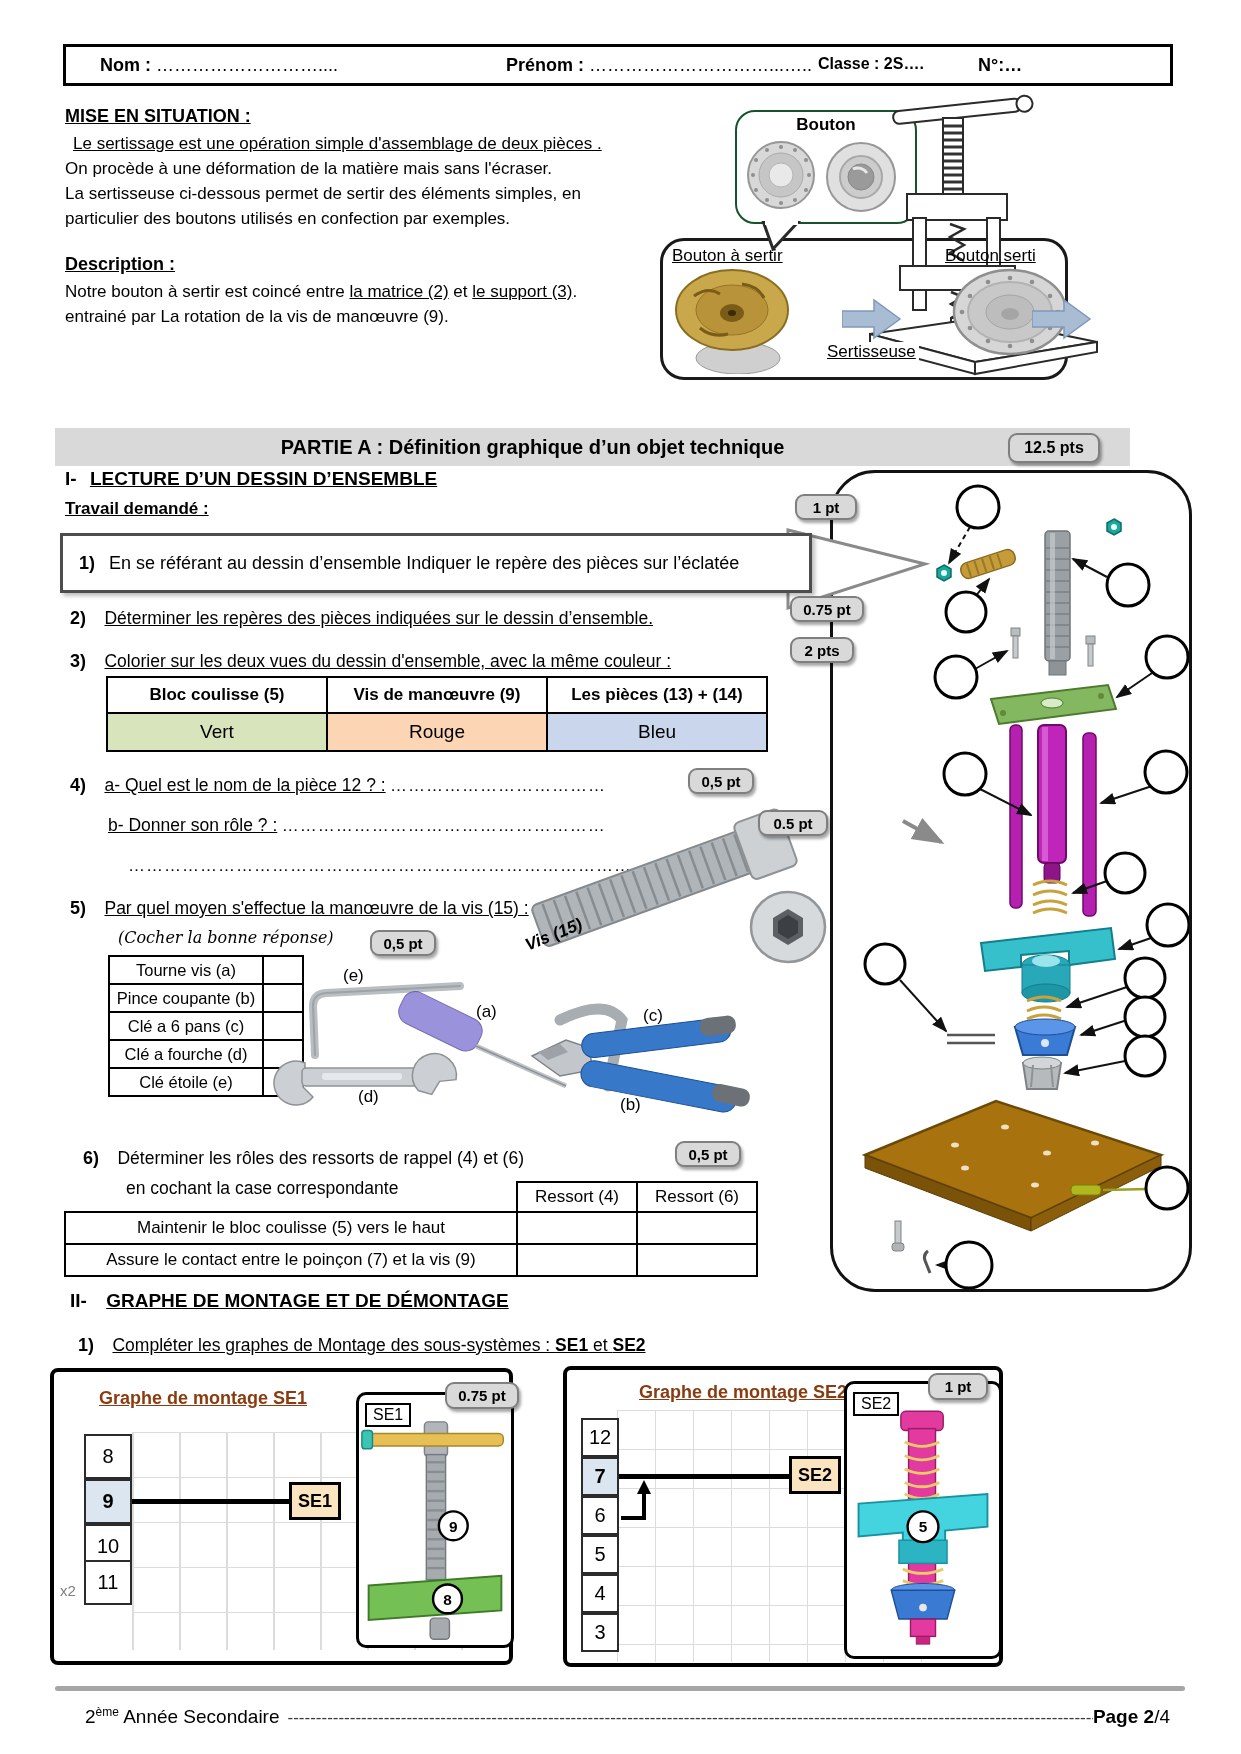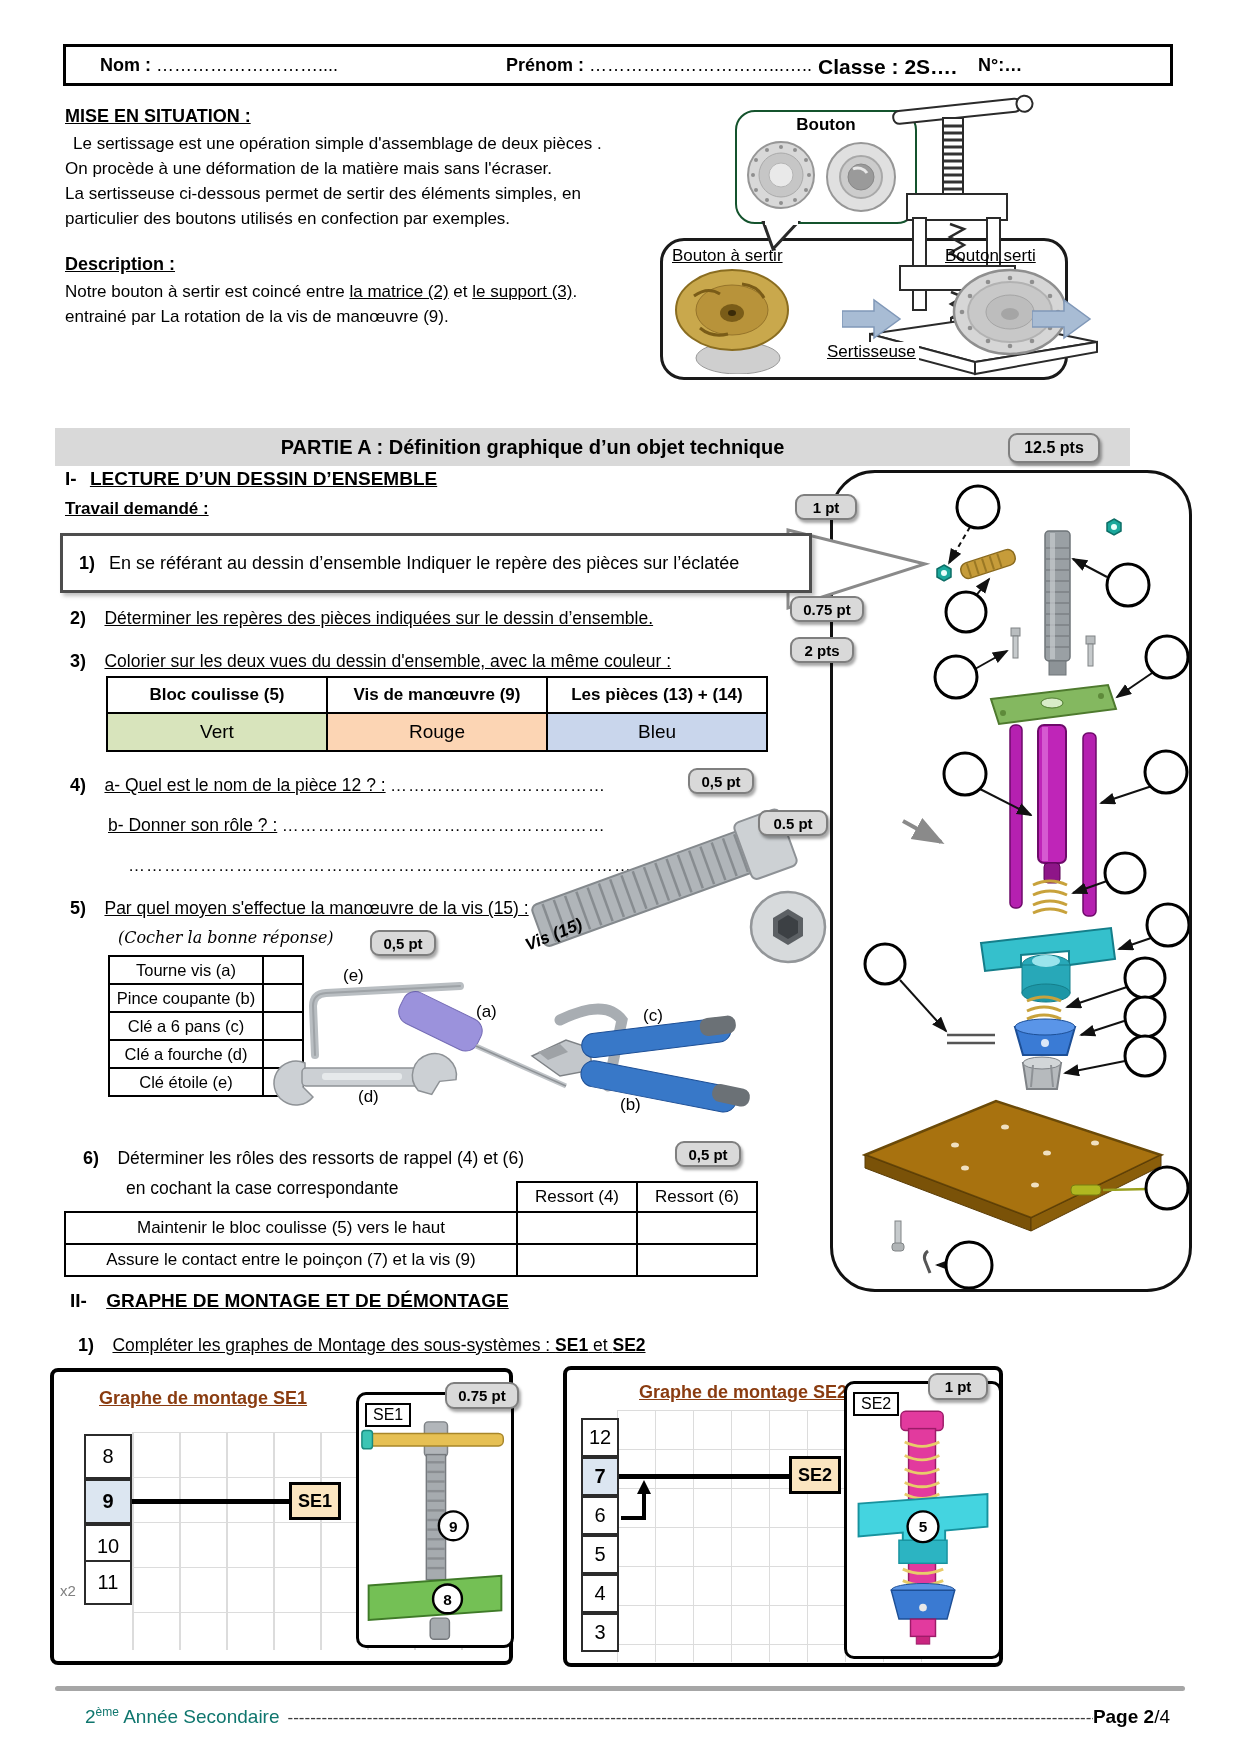--- a/index.html
+++ b/index.html
@@ -35,27 +35,27 @@
 
   <div class="abs" style="left:63px;top:44px;width:1110px;height:42px;border:3px solid #000;">
     <span class="abs" style="left:34px;top:8px;font-size:18px;">
       <span class="b">Nom :</span>
       <span>………………………....</span>
     </span>
     <span class="abs" style="left:440px;top:8px;font-size:18px;">
       <span class="b">Prénom :</span>
       <span>…………………………...…..</span>
     </span>
-    <span class="abs b" style="left:752px;top:8px;font-size:21px;">Classe : 2S….</span>
+    <span class="abs b" style="left:752px;top:8px;font-size:16px;">Classe : 2S….</span>
     <span class="abs b" style="left:912px;top:8px;font-size:18px;">N°:…</span>
   </div>
 
   <div class="abs" style="left:65px;top:106px;width:620px;">
     <div class="b u" style="font-size:18px;margin-bottom:4px;">MISE EN SITUATION :</div>
-    <div class="txt" style="padding-left:8px;">Le sertissage est une opération simple d'assemblage de deux pièces .</div>
+    <div class="txt" style="padding-left:8px;text-decoration:underline;">Le sertissage est une opération simple d'assemblage de deux pièces .</div>
     <div class="txt">On procède à une déformation de la matière mais sans l'écraser.</div>
     <div class="txt">La sertisseuse ci-dessous permet de sertir des éléments simples, en</div>
     <div class="txt">particulier des boutons utilisés en confection par exemples.</div>
   </div>
 
   <div class="abs" style="left:65px;top:254px;width:640px;">
     <div class="b u" style="font-size:18px;margin-bottom:4px;">Description :</div>
     <div class="txt">
       <span>Notre bouton à sertir est coincé entre </span><span class="u">la matrice (2)</span><span> et </span><span class="u">le support (3)</span><span>.</span>
     </div>
@@ -603,19 +603,19 @@
         <rect x="72" y="260" width="14" height="8" fill="#c9257f" stroke="#9c1b68"></rect>
         <circle cx="79" cy="146" r="16" fill="#fff" stroke="#000" stroke-width="2.5"></circle>
         <text x="79" y="152" text-anchor="middle" font-size="16" font-weight="bold">5</text>
       </svg>
     </div>
   </div>
   <div class="badge" style="left:928px;top:1373px;width:60px;height:27px;">1 pt</div>
 
   <div class="abs" style="left:55px;top:1686px;width:1130px;height:5px;background:#a6a6a6;border-radius:3px;"></div>
   <div class="abs" style="left:85px;top:1705px;width:1085px;display:flex;align-items:baseline;white-space:nowrap;">
-    <span style="font-size:19px;color:#0f766e;"><span>2</span><sup style="font-size:12px;">ème</sup><span> Année Secondaire</span></span>
+    <span style="font-size:19px;color:#000000;"><span>2</span><sup style="font-size:12px;">ème</sup><span> Année Secondaire</span></span>
     <span style="flex:1;overflow:hidden;font-size:17px;color:#3c3c3c;padding:0 8px;">--------------------------------------------------------------------------------------------------------------------------------------------------</span>
     <span class="b" style="font-size:19px;">Page 2</span>
     <span style="font-size:19px;"> /4</span>
   </div>
 
 </div>
 
 </body></html>

